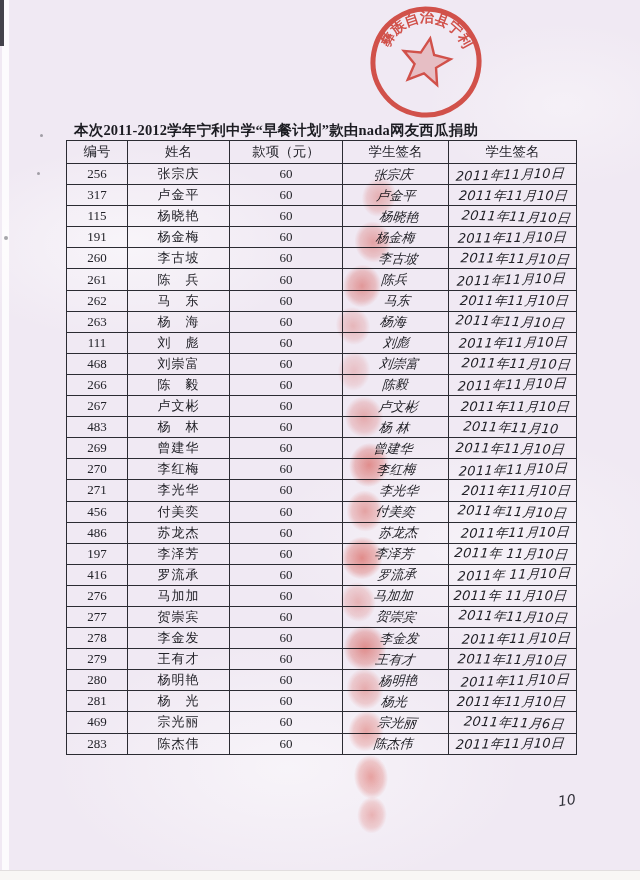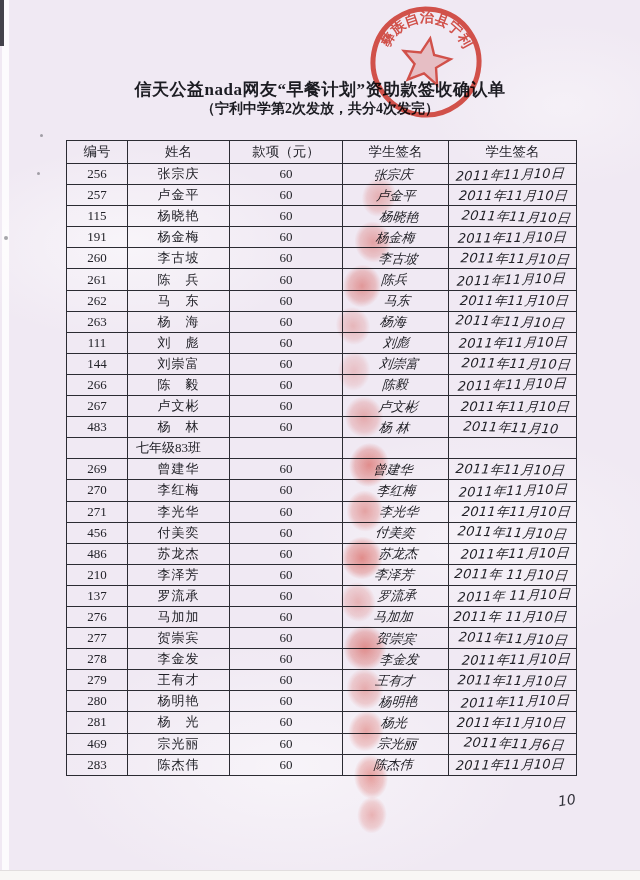--- a/index.html
+++ b/index.html
@@ -81,22 +81,21 @@
       <path d="M64 36 L70.8 51.6 L87.8 52.9 L74.9 64.0 L78.9 80.6 L64 71.6 L49.1 80.6 L53.1 64.0 L40.2 52.9 L57.2 51.6 Z" fill="rgba(217,58,46,0.28)" stroke="#d93a2e" stroke-width="2.4"></path>
       <defs>
         <path id="sealArc" d="M 24 60 A 40 40 0 0 1 104 60" fill="none"></path>
       </defs>
       <text font-size="14" fill="#d93a2e" font-weight="bold" font-family="Liberation Serif, serif">
         <textPath href="#sealArc" startOffset="6%">彝族自治县宁利</textPath>
       </text>
     </g>
   </svg>
 
-  <div class="doc-title">信天公益nada网友“早餐计划”资助款签收确认单</div>
-  <div class="doc-subtitle">（宁利中学第2次发放，共分4次发完）</div>
+  <div class="doc-note">本次2011-2012学年宁利中学“早餐计划”款由nada网友西瓜捐助</div>
 
   <table class="sig-table">
     <colgroup>
       <col class="c-no">
         <col class="c-name">
         <col class="c-amt">
         <col class="c-sig">
         <col class="c-date">
     </colgroup>
     <thead>
@@ -110,21 +109,21 @@
       </thead>
     <tbody id="table-body">
         <tr>
           <td class="cell-no">256</td>
           <td class="cell-name">张宗庆</td>
           <td class="cell-amount">60</td>
           <td class="cell-signature hw" style="transform: rotate(-1.8deg) translateX(-3px) skewX(-5deg);">张宗庆</td>
           <td class="cell-date hw" style="transform: rotate(-1.8deg) translateX(-3px) skewX(-5deg);">2011年11月10日</td>
         </tr>
         <tr>
-          <td class="cell-no">257</td>
+          <td class="cell-no">317</td>
           <td class="cell-name">卢金平</td>
           <td class="cell-amount">60</td>
           <td class="cell-signature hw" style="transform: rotate(0deg) translateX(0px) skewX(-5deg);">卢金平</td>
           <td class="cell-date hw" style="transform: rotate(0deg) translateX(0px) skewX(-5deg);">2011年11月10日</td>
         </tr>
         <tr>
           <td class="cell-no">115</td>
           <td class="cell-name">杨晓艳</td>
           <td class="cell-amount">60</td>
           <td class="cell-signature hw" style="transform: rotate(1.8deg) translateX(3px) skewX(-5deg);">杨晓艳</td>
@@ -166,21 +165,21 @@
           <td class="cell-date hw" style="transform: rotate(1.8deg) translateX(-3px) skewX(-5deg);">2011年11月10日</td>
         </tr>
         <tr>
           <td class="cell-no">111</td>
           <td class="cell-name">刘　彪</td>
           <td class="cell-amount">60</td>
           <td class="cell-signature hw" style="transform: rotate(-0.9deg) translateX(0px) skewX(-5deg);">刘彪</td>
           <td class="cell-date hw" style="transform: rotate(-0.9deg) translateX(0px) skewX(-5deg);">2011年11月10日</td>
         </tr>
         <tr>
-          <td class="cell-no">144</td>
+          <td class="cell-no">468</td>
           <td class="cell-name">刘崇富</td>
           <td class="cell-amount">60</td>
           <td class="cell-signature hw" style="transform: rotate(0.9deg) translateX(3px) skewX(-5deg);">刘崇富</td>
           <td class="cell-date hw" style="transform: rotate(0.9deg) translateX(3px) skewX(-5deg);">2011年11月10日</td>
         </tr>
         <tr>
           <td class="cell-no">266</td>
           <td class="cell-name">陈　毅</td>
           <td class="cell-amount">60</td>
           <td class="cell-signature hw" style="transform: rotate(-1.8deg) translateX(-1px) skewX(-5deg);">陈毅</td>
@@ -193,27 +192,20 @@
           <td class="cell-signature hw" style="transform: rotate(0deg) translateX(2px) skewX(-5deg);">卢文彬</td>
           <td class="cell-date hw" style="transform: rotate(0deg) translateX(2px) skewX(-5deg);">2011年11月10日</td>
         </tr>
         <tr>
           <td class="cell-no">483</td>
           <td class="cell-name">杨　林</td>
           <td class="cell-amount">60</td>
           <td class="cell-signature hw" style="transform: rotate(1.8deg) translateX(-2px) skewX(-5deg);">杨 林</td>
           <td class="cell-date hw" style="transform: rotate(1.8deg) translateX(-2px) skewX(-5deg);">2011年11月10</td>
         </tr>
-        <tr class="divider">
-          <td class="cell-no"></td>
-          <td class="cell-name">七年级83班</td>
-          <td class="cell-amount"></td>
-          <td class="cell-signature hw" style="transform: rotate(-0.9deg) translateX(1px) skewX(-5deg);"></td>
-          <td class="cell-date hw" style="transform: rotate(-0.9deg) translateX(1px) skewX(-5deg);"></td>
-        </tr>
         <tr>
           <td class="cell-no">269</td>
           <td class="cell-name">曾建华</td>
           <td class="cell-amount">60</td>
           <td class="cell-signature hw" style="transform: rotate(0.9deg) translateX(-3px) skewX(-5deg);">曾建华</td>
           <td class="cell-date hw" style="transform: rotate(0.9deg) translateX(-3px) skewX(-5deg);">2011年11月10日</td>
         </tr>
         <tr>
           <td class="cell-no">270</td>
           <td class="cell-name">李红梅</td>
@@ -236,28 +228,28 @@
           <td class="cell-date hw" style="transform: rotate(1.8deg) translateX(-1px) skewX(-5deg);">2011年11月10日</td>
         </tr>
         <tr>
           <td class="cell-no">486</td>
           <td class="cell-name">苏龙杰</td>
           <td class="cell-amount">60</td>
           <td class="cell-signature hw" style="transform: rotate(-0.9deg) translateX(2px) skewX(-5deg);">苏龙杰</td>
           <td class="cell-date hw" style="transform: rotate(-0.9deg) translateX(2px) skewX(-5deg);">2011年11月10日</td>
         </tr>
         <tr>
-          <td class="cell-no">210</td>
+          <td class="cell-no">197</td>
           <td class="cell-name">李泽芳</td>
           <td class="cell-amount">60</td>
           <td class="cell-signature hw" style="transform: rotate(0.9deg) translateX(-2px) skewX(-5deg);">李泽芳</td>
           <td class="cell-date hw" style="transform: rotate(0.9deg) translateX(-2px) skewX(-5deg);">2011年 11月10日</td>
         </tr>
         <tr>
-          <td class="cell-no">137</td>
+          <td class="cell-no">416</td>
           <td class="cell-name">罗流承</td>
           <td class="cell-amount">60</td>
           <td class="cell-signature hw" style="transform: rotate(-1.8deg) translateX(1px) skewX(-5deg);">罗流承</td>
           <td class="cell-date hw" style="transform: rotate(-1.8deg) translateX(1px) skewX(-5deg);">2011年 11月10日</td>
         </tr>
         <tr>
           <td class="cell-no">276</td>
           <td class="cell-name">马加加</td>
           <td class="cell-amount">60</td>
           <td class="cell-signature hw blue-ink" style="transform: rotate(0deg) translateX(-3px) skewX(-5deg);">马加加</td>

